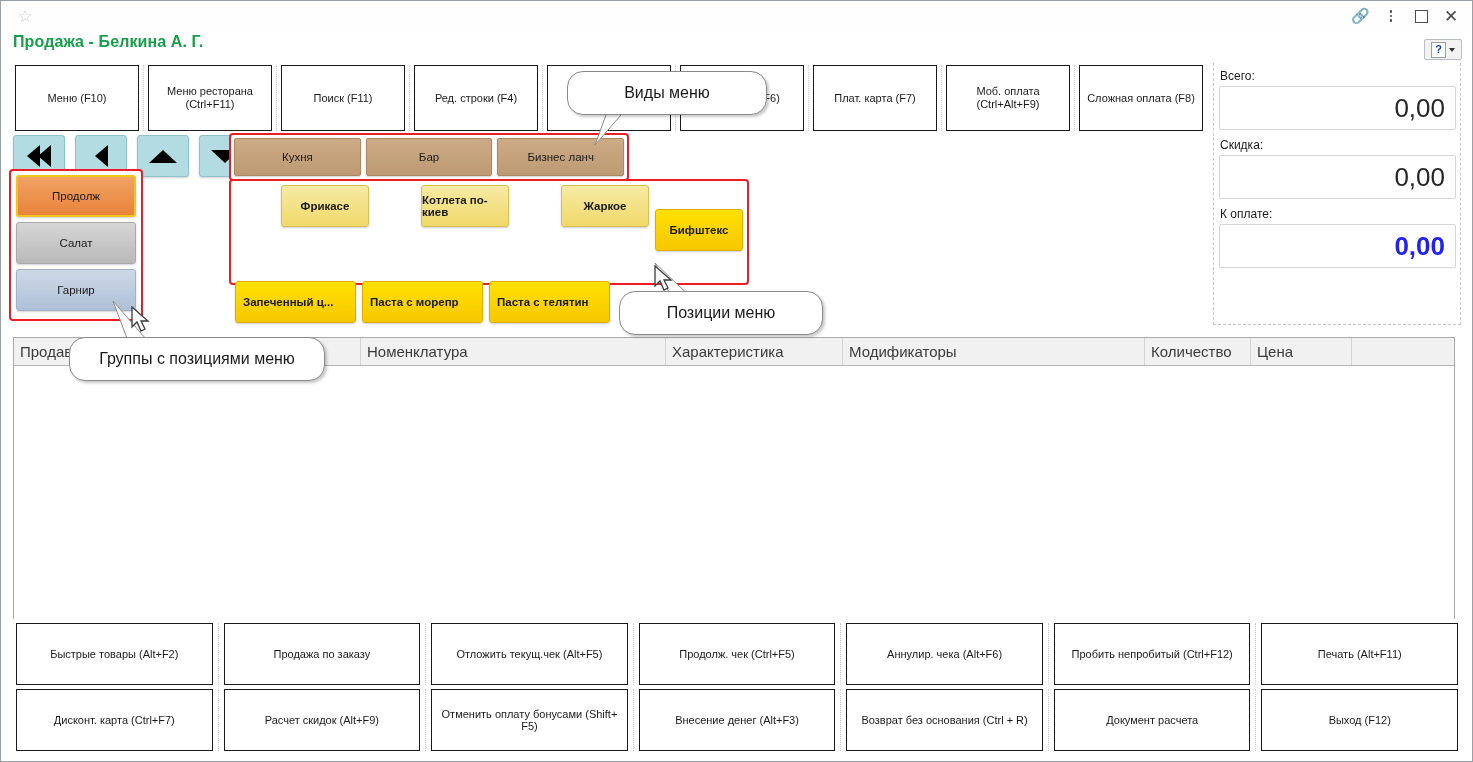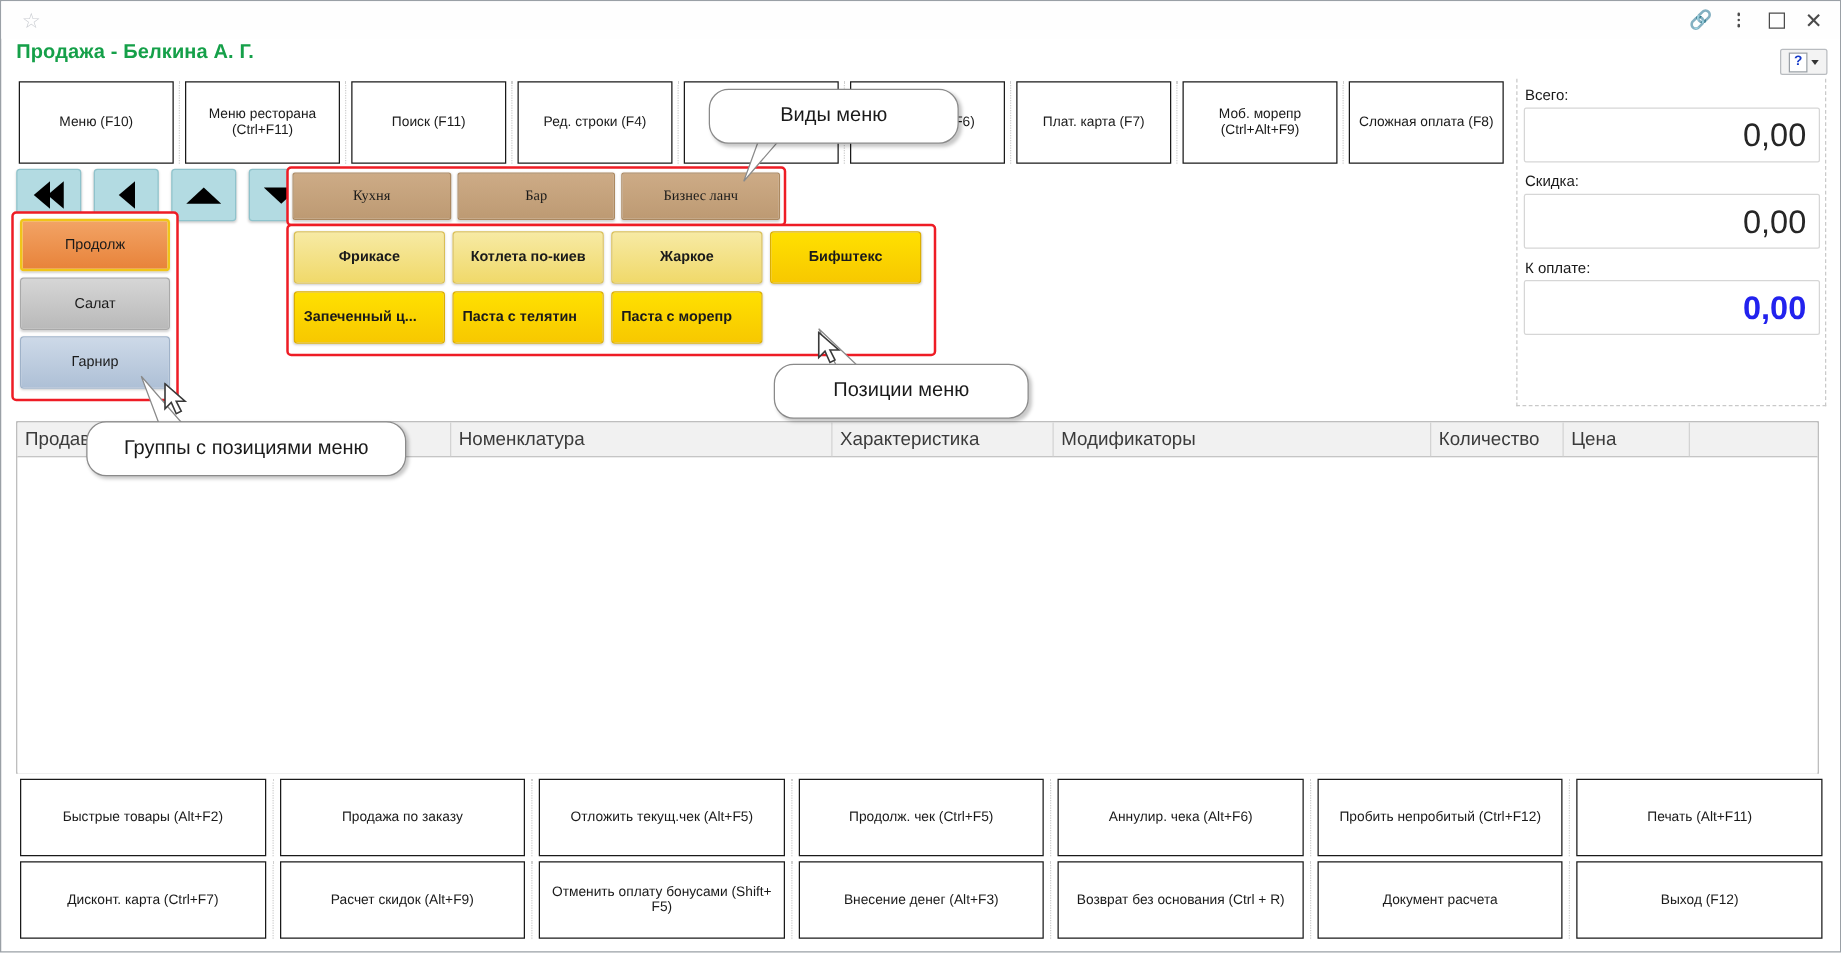--- a/index.html
+++ b/index.html
@@ -104,39 +104,38 @@
     position:absolute;left:228px;top:132px;width:400px;height:48px;
     border:2px solid #ee1c25;border-radius:4px;background:#fff;
     box-sizing:border-box;padding:3px;display:flex;gap:5px;
   }
   .type-btn{
     flex:1;border-radius:2px;background:linear-gradient(#cdab86,#bd9a73);
     border:1px solid #ab8860;
     display:flex;align-items:center;justify-content:center;
     font-size:11.5px;color:#1a1a1a;
     box-shadow:0 1px 2px rgba(0,0,0,.18);
-    font-family:Liberation Serif, serif;
   }
 
   
   .items-frame{
     position:absolute;left:228px;top:178px;width:520px;height:106px;
     border:2px solid #ee1c25;border-radius:4px;background:#fff;
     box-sizing:border-box;padding:4px;
   }
   .items-row{display:flex;gap:6px;margin-bottom:6px;}
   .item-btn{
     width:121px;height:42px;border-radius:3px;
     display:flex;align-items:center;justify-content:center;
     font-size:11.5px;font-weight:bold;color:#1a1a1a;
     box-shadow:0 1px 2px rgba(0,0,0,.2);
     box-sizing:border-box;
   }
-  .item-pale{background:linear-gradient(#f7eaa4,#f0d96a);border:1px solid #d9bf55;}
-  .item-gold{background:linear-gradient(#ffe000,#f7c800);border:1px solid #dcae00;}
+  .item-pale{background:linear-gradient(#f7eaa4,#f0d96a);border:1px solid #d9bf55;margin-left:46px;}
+  .item-gold{background:linear-gradient(#ffe000,#f7c800);border:1px solid #dcae00;margin-top:24px;}
   .item-left{justify-content:flex-start;padding-left:7px;}
 
   
   .totals{
     position:absolute;left:1212px;top:62px;width:248px;height:262px;
     border-left:1px dashed #c9c9c9;border-right:1px dashed #c9c9c9;border-bottom:1px dashed #c9c9c9;
     box-sizing:border-box;padding:6px 4px 0 5px;
   }
   .tot-label{font-size:12px;color:#1a1a1a;margin:0 0 3px 1px;}
   .tot-box{
@@ -237,21 +236,21 @@
     <div class="tool-cell">
         <div class="tool-btn">Возврат</div>
       </div>
     <div class="tool-cell">
         <div class="tool-btn">Наличные (F6)</div>
       </div>
     <div class="tool-cell">
         <div class="tool-btn">Плат. карта (F7)</div>
       </div>
     <div class="tool-cell">
-        <div class="tool-btn">Моб. морепр (Ctrl+Alt+F9)</div>
+        <div class="tool-btn">Моб. оплата (Ctrl+Alt+F9)</div>
       </div>
     <div class="tool-cell">
         <div class="tool-btn">Сложная оплата (F8)</div>
       </div>
   </div>
 
   <div class="navrow">
     <div class="nav-btn">
         <span class="dbl">
           <span class="tri-l"></span>
@@ -283,22 +282,22 @@
 
   <div class="items-frame">
     <div class="items-row">
       <div class="item-btn item-pale">Фрикасе</div>
       <div class="item-btn item-pale">Котлета по-киев</div>
       <div class="item-btn item-pale">Жаркое</div>
       <div class="item-btn item-gold">Бифштекс</div>
     </div>
     <div class="items-row">
       <div class="item-btn item-gold item-left">Запеченный ц...</div>
+      <div class="item-btn item-gold item-left">Паста с морепр</div>
       <div class="item-btn item-gold item-left">Паста с телятин</div>
-      <div class="item-btn item-gold item-left">Паста с морепр</div>
     </div>
   </div>
 
   <div class="totals">
     <div class="tot-label">Всего:</div>
     <div class="tot-box">0,00</div>
     <div class="tot-label">Скидка:</div>
     <div class="tot-box">0,00</div>
     <div class="tot-label">К оплате:</div>
     <div class="tot-box pay">0,00</div>

